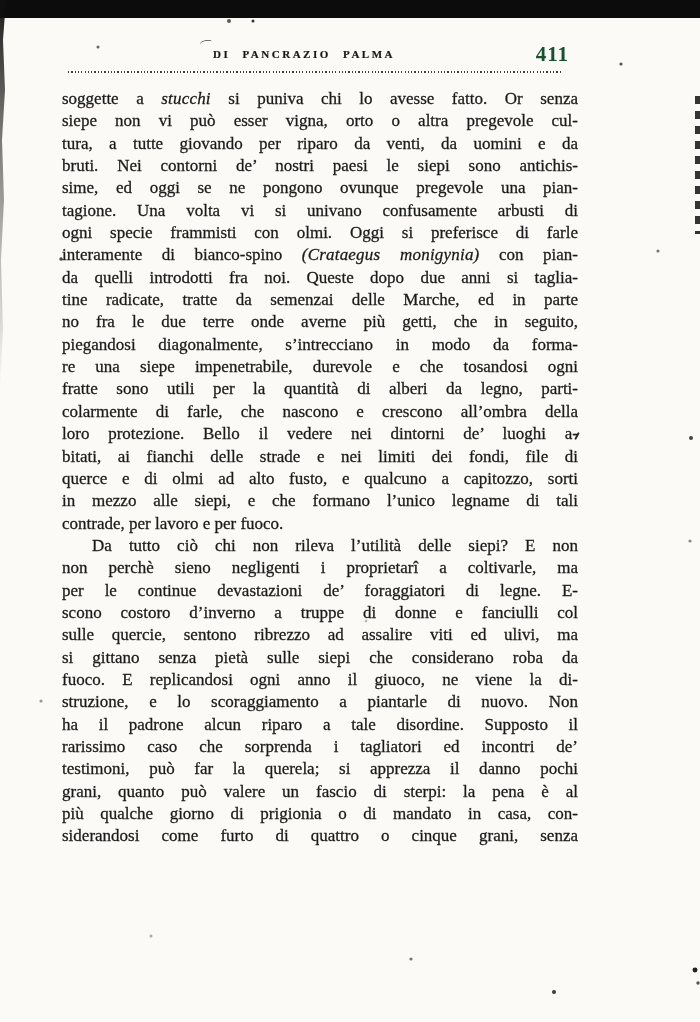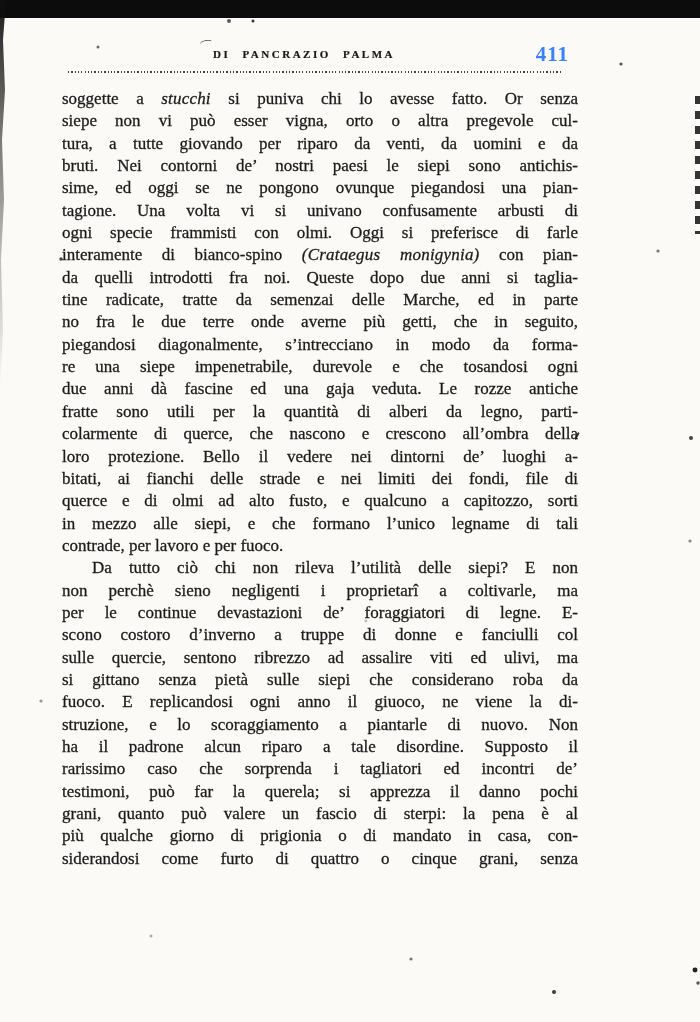--- a/index.html
+++ b/index.html
@@ -57,21 +57,21 @@
   }
 
   
   .header{position:absolute;left:62px;top:42px;width:516px;height:30px;color:#181818;}
   .running-title{
     position:absolute;left:0;right:0;top:6px;text-align:center;transform:translateX(-16px);
     font-size:11px;font-weight:bold;letter-spacing:2.5px;word-spacing:7px;
     -webkit-text-stroke:0.2px #181818;
   }
   .page-number{
-    position:absolute;right:9px;top:0;font-size:21px;font-weight:bold;letter-spacing:1px;color:#3b82f6;
+    position:absolute;right:9px;top:0;font-size:21px;font-weight:bold;letter-spacing:1px;color:#14532d;
   }
   .dotted-rule{
     position:absolute;left:68px;top:71px;width:495px;height:2.4px;opacity:.9;
     background:repeating-linear-gradient(to right,#2c2c2c 0 1.2px,transparent 1.2px 3.3px);
   }
 
   
   .text-block{
     position:absolute;left:62px;top:88px;width:516px;color:#1b1b1b;
     font-size:17px;
@@ -102,32 +102,31 @@
     <div class="running-title">DI PANCRAZIO PALMA</div>
     <div class="page-number">411</div>
   </div>
   <div class="dotted-rule"></div>
 
   <div class="text-block">
       <div class="line">soggette a <i>stucchi</i> si puniva chi lo avesse fatto. Or senza</div>
       <div class="line">siepe non vi può esser vigna, orto o altra pregevole cul-</div>
       <div class="line">tura, a tutte giovando per riparo da venti, da uomini e da</div>
       <div class="line">bruti. Nei contorni de’ nostri paesi le siepi sono antichis-</div>
-      <div class="line">sime, ed oggi se ne pongono ovunque piegandosi una pian-</div>
+      <div class="line">sime, ed oggi se ne pongono ovunque pregevole una pian-</div>
       <div class="line">tagione. Una volta vi si univano confusamente arbusti di</div>
       <div class="line">ogni specie frammisti con olmi. Oggi si preferisce di farle</div>
       <div class="line">interamente di bianco-spino <i>(Crataegus monigynia)</i> con pian-</div>
       <div class="line">da quelli introdotti fra noi. Queste dopo due anni si taglia-</div>
       <div class="line">tine radicate, tratte da semenzai delle Marche, ed in parte</div>
       <div class="line">no fra le due terre onde averne più getti, che in seguito,</div>
       <div class="line">piegandosi diagonalmente, s’intrecciano in modo da forma-</div>
       <div class="line">re una siepe impenetrabile, durevole e che tosandosi ogni</div>
-      <div class="line">due anni dà fascine ed una gaja veduta. Le rozze antiche</div>
       <div class="line">fratte sono utili per la quantità di alberi da legno, parti-</div>
-      <div class="line">colarmente di querce, che nascono e crescono all’ombra della</div>
+      <div class="line">colarmente di farle, che nascono e crescono all’ombra della</div>
       <div class="line">loro protezione. Bello il vedere nei dintorni de’ luoghi a-</div>
       <div class="line">bitati, ai fianchi delle strade e nei limiti dei fondi, file di</div>
       <div class="line">querce e di olmi ad alto fusto, e qualcuno a capitozzo, sorti</div>
       <div class="line">in mezzo alle siepi, e che formano l’unico legname di tali</div>
       <div class="line short">contrade, per lavoro e per fuoco.</div>
       <div class="line indent">Da tutto ciò chi non rileva l’utilità delle siepi? E non</div>
       <div class="line">non perchè sieno negligenti i proprietarî a coltivarle, ma</div>
       <div class="line">per le continue devastazioni de’ foraggiatori di legne. E-</div>
       <div class="line">scono costoro d’inverno a truppe di donne e fanciulli col</div>
       <div class="line">sulle quercie, sentono ribrezzo ad assalire viti ed ulivi, ma</div>

